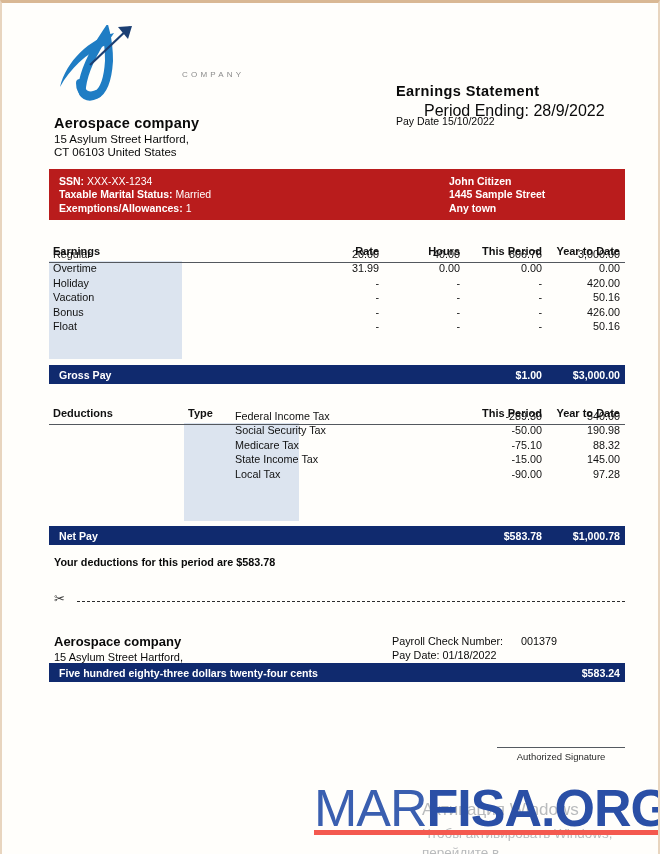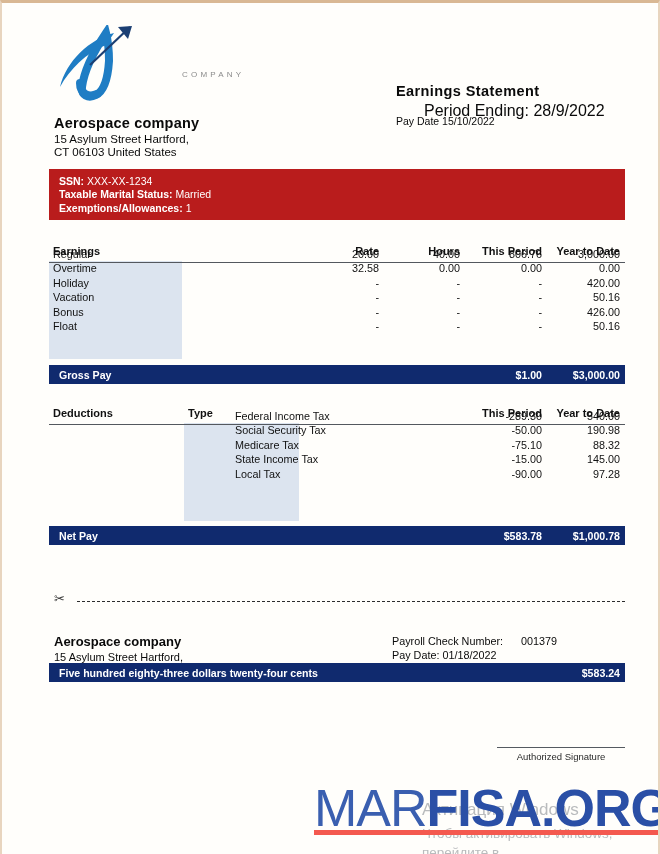--- a/index.html
+++ b/index.html
@@ -349,41 +349,46 @@
   <div class="es-paydate">Pay Date 15/10/2022</div>
 
   <div class="emp-bar">
     <div class="emp-left">
       <div><b>SSN:</b>
         <span class="val">XXX-XX-1234</span></div>
       <div><b>Taxable Marital Status:</b>
         <span class="val">Married</span></div>
       <div><b>Exemptions/Allowances:</b>
         <span class="val">1</span></div>
+    </div>
+    <div class="emp-right">
+      <div>John Citizen</div>
+      <div>1445 Sample Street</div>
+      <div>Any town</div>
     </div>
   </div>
 
   <div class="band" style="left:47px; top:258px; width:133px; height:98px;"></div>
 
   <div class="tbl" style="top:241px;">
     <div class="hdr-row">
       <div class="cell hdr" style="left:4px; top:1px;">Earnings</div>
       <div class="cell hdr r" style="left:230px; top:1px; width:100px;">Rate</div>
       <div class="cell hdr r" style="left:311px; top:1px; width:100px;">Hours</div>
       <div class="cell hdr r" style="left:372px; top:1px; width:121px;">This Period</div>
       <div class="cell hdr r" style="left:451px; top:1px; width:120px;">Year to Date</div>
     </div>
     <div id="earnings-rows">
         <div class="rowtext" style="left: 4px; top: 4px;">Regular</div>
         <div class="rowtext" style="left: 230px; top: 4px; width: 100px; text-align: right;">20.00</div>
         <div class="rowtext" style="left: 311px; top: 4px; width: 100px; text-align: right;">40.00</div>
         <div class="rowtext" style="left: 372px; top: 4px; width: 121px; text-align: right;">806.76</div>
         <div class="rowtext" style="left: 451px; top: 4px; width: 120px; text-align: right;">3,000.00</div>
         <div class="rowtext" style="left: 4px; top: 18.4px;">Overtime</div>
-        <div class="rowtext" style="left: 230px; top: 18.4px; width: 100px; text-align: right;">32.58</div>
+        <div class="rowtext" style="left: 230px; top: 18.4px; width: 100px; text-align: right;">31.99</div>
         <div class="rowtext" style="left: 311px; top: 18.4px; width: 100px; text-align: right;">0.00</div>
         <div class="rowtext" style="left: 372px; top: 18.4px; width: 121px; text-align: right;">0.00</div>
         <div class="rowtext" style="left: 451px; top: 18.4px; width: 120px; text-align: right;">0.00</div>
         <div class="rowtext" style="left: 4px; top: 32.8px; text-align: right;">Holiday</div>
         <div class="rowtext" style="left: 230px; top: 32.8px; width: 100px; text-align: right;">-</div>
         <div class="rowtext" style="left: 311px; top: 32.8px; width: 100px; text-align: right;">-</div>
         <div class="rowtext" style="left: 372px; top: 32.8px; width: 121px; text-align: right;">-</div>
         <div class="rowtext" style="left: 451px; top: 32.8px; width: 120px; text-align: right;">420.00</div>
         <div class="rowtext" style="left: 4px; top: 47.2px;">Vacation</div>
         <div class="rowtext" style="left: 230px; top: 47.2px; width: 100px; text-align: right;">-</div>
@@ -436,20 +441,21 @@
         <div class="rowtext" style="left: 451px; top: 61.6px; width: 120px; text-align: right;">97.28</div>
       </div>
   </div>
 
   <div class="total-bar" style="top:523px;">
     <div class="lbl">Net Pay</div>
     <div class="amt" style="left:372px; width:121px;">$583.78</div>
     <div class="amt" style="left:451px; width:120px;">$1,000.78</div>
   </div>
 
+  <div class="deduct-note">Your deductions for this period are $583.78</div>
 
   <div class="scissors">✂</div>
   <div class="cutline"></div>
 
   <div class="chk-company">Aerospace  company</div>
   <div class="chk-addr1">15 Asylum Street Hartford,</div>
   <div class="chk-addr2">CT 06103 United States</div>
   <div class="chk-numlbl">Payroll Check Number:</div>
   <div class="chk-numval">001379</div>
   <div class="chk-paydate">Pay Date: 01/18/2022</div>

